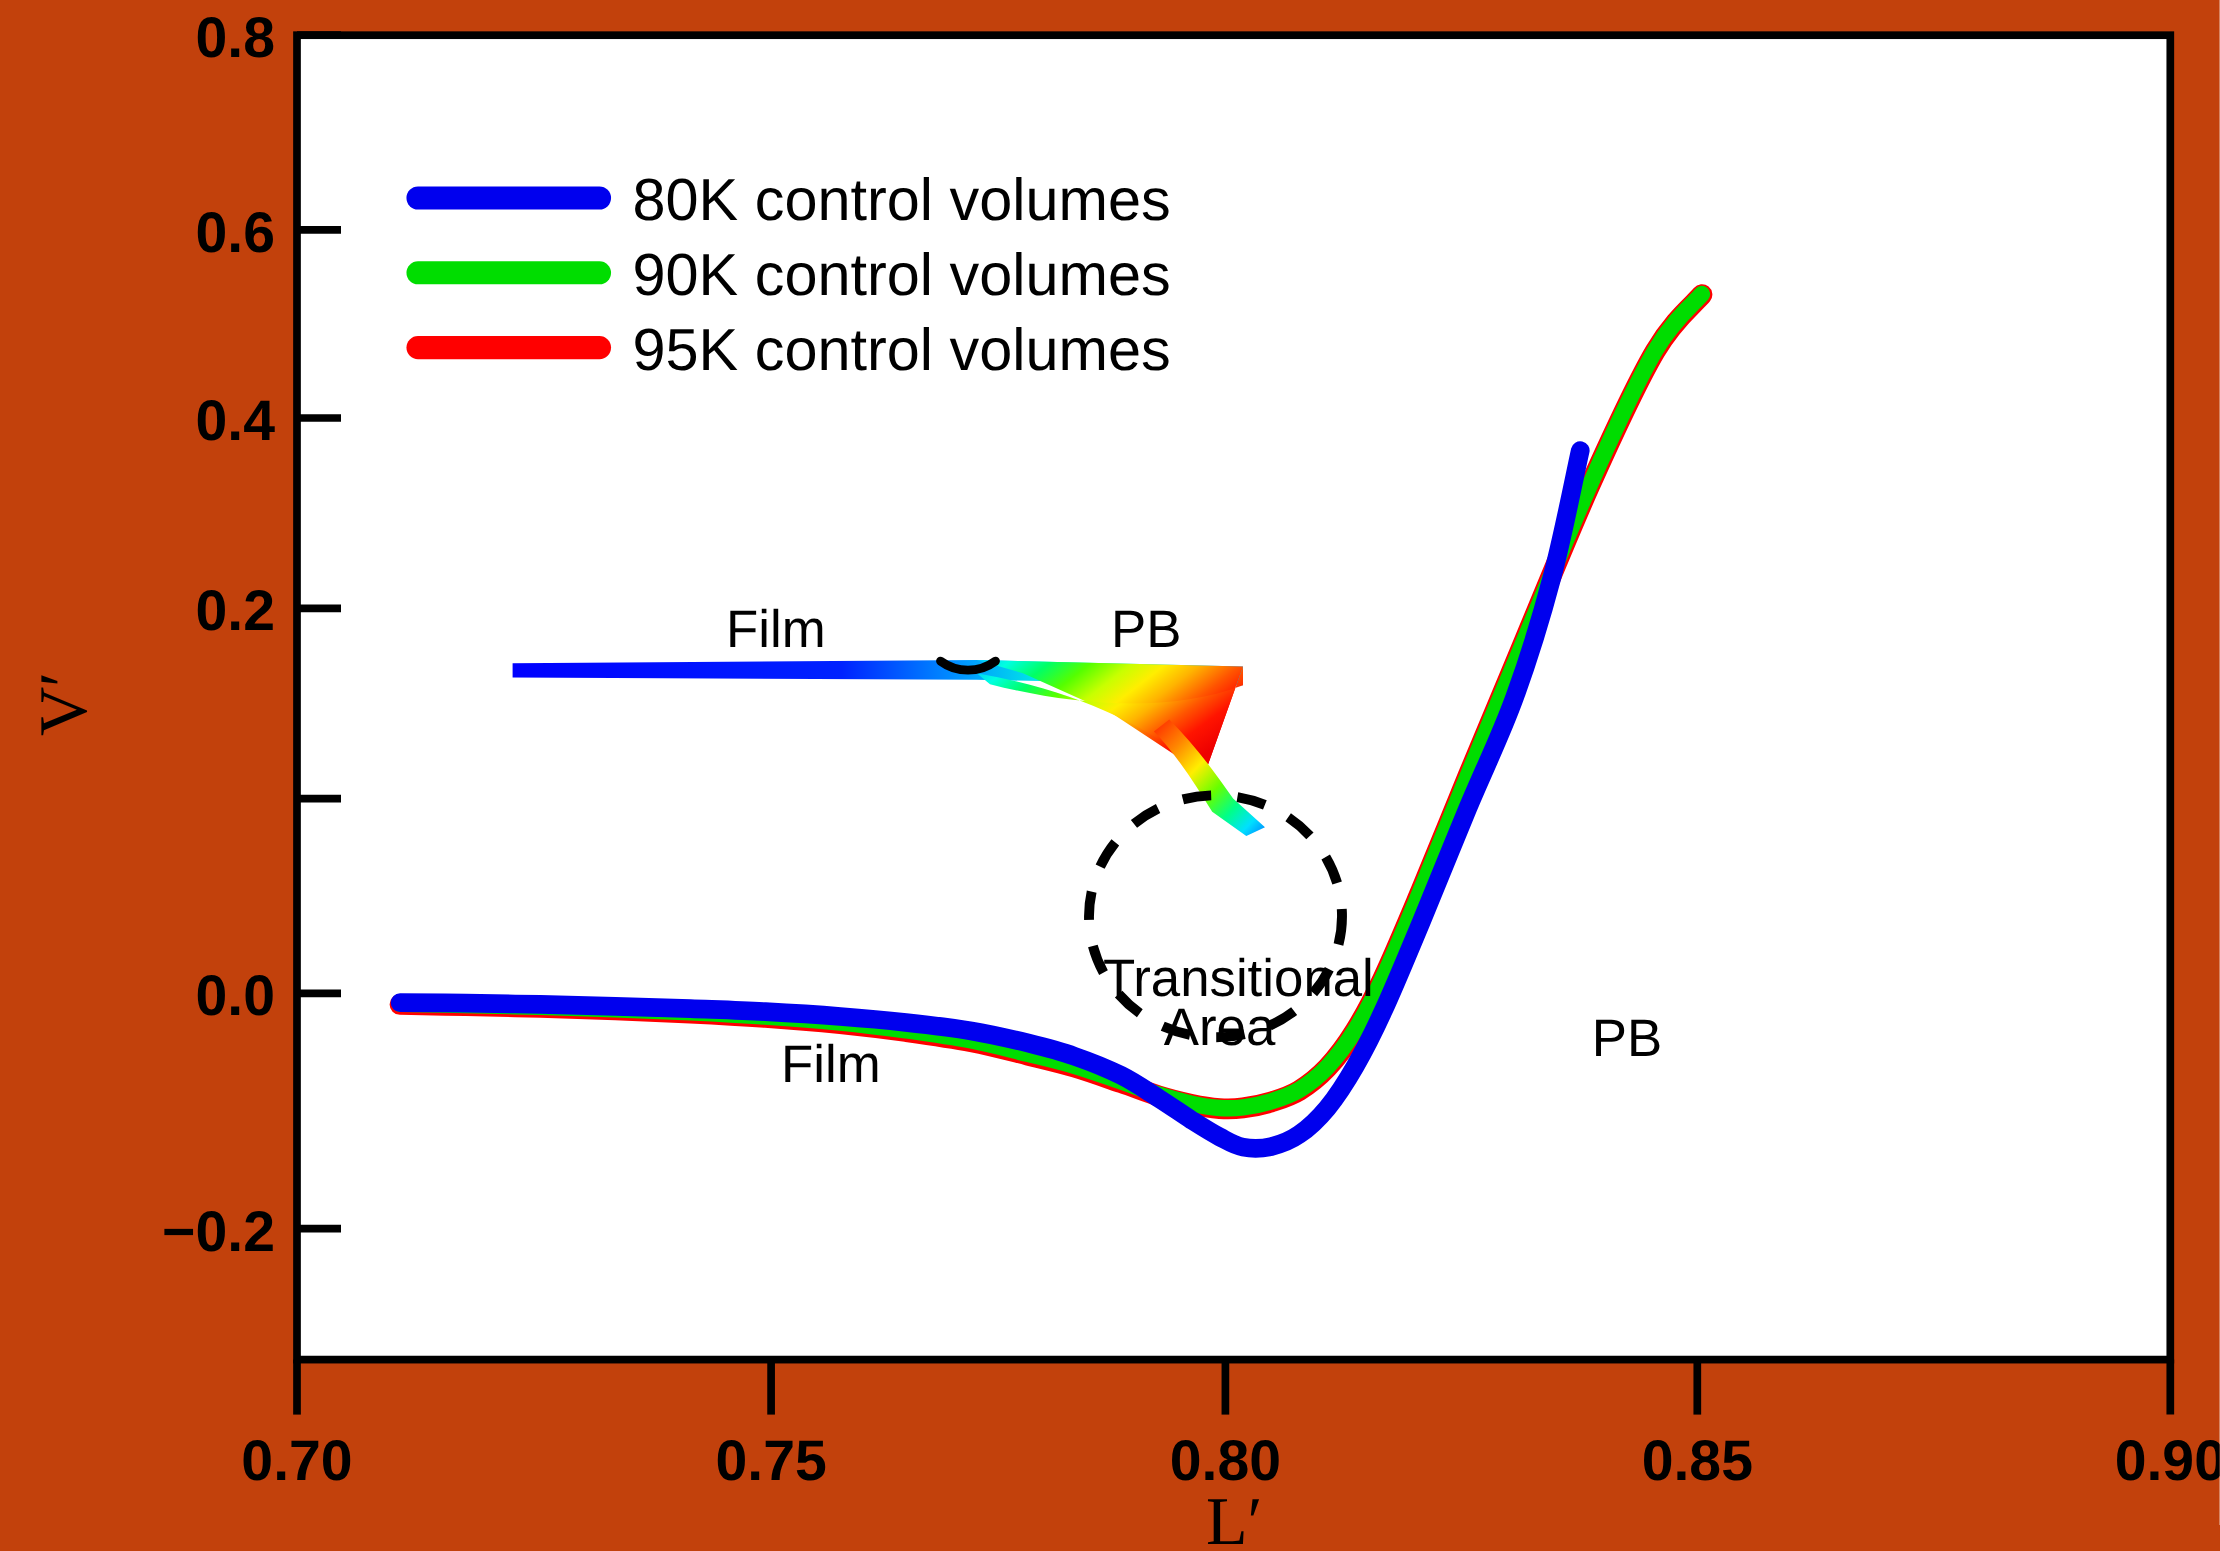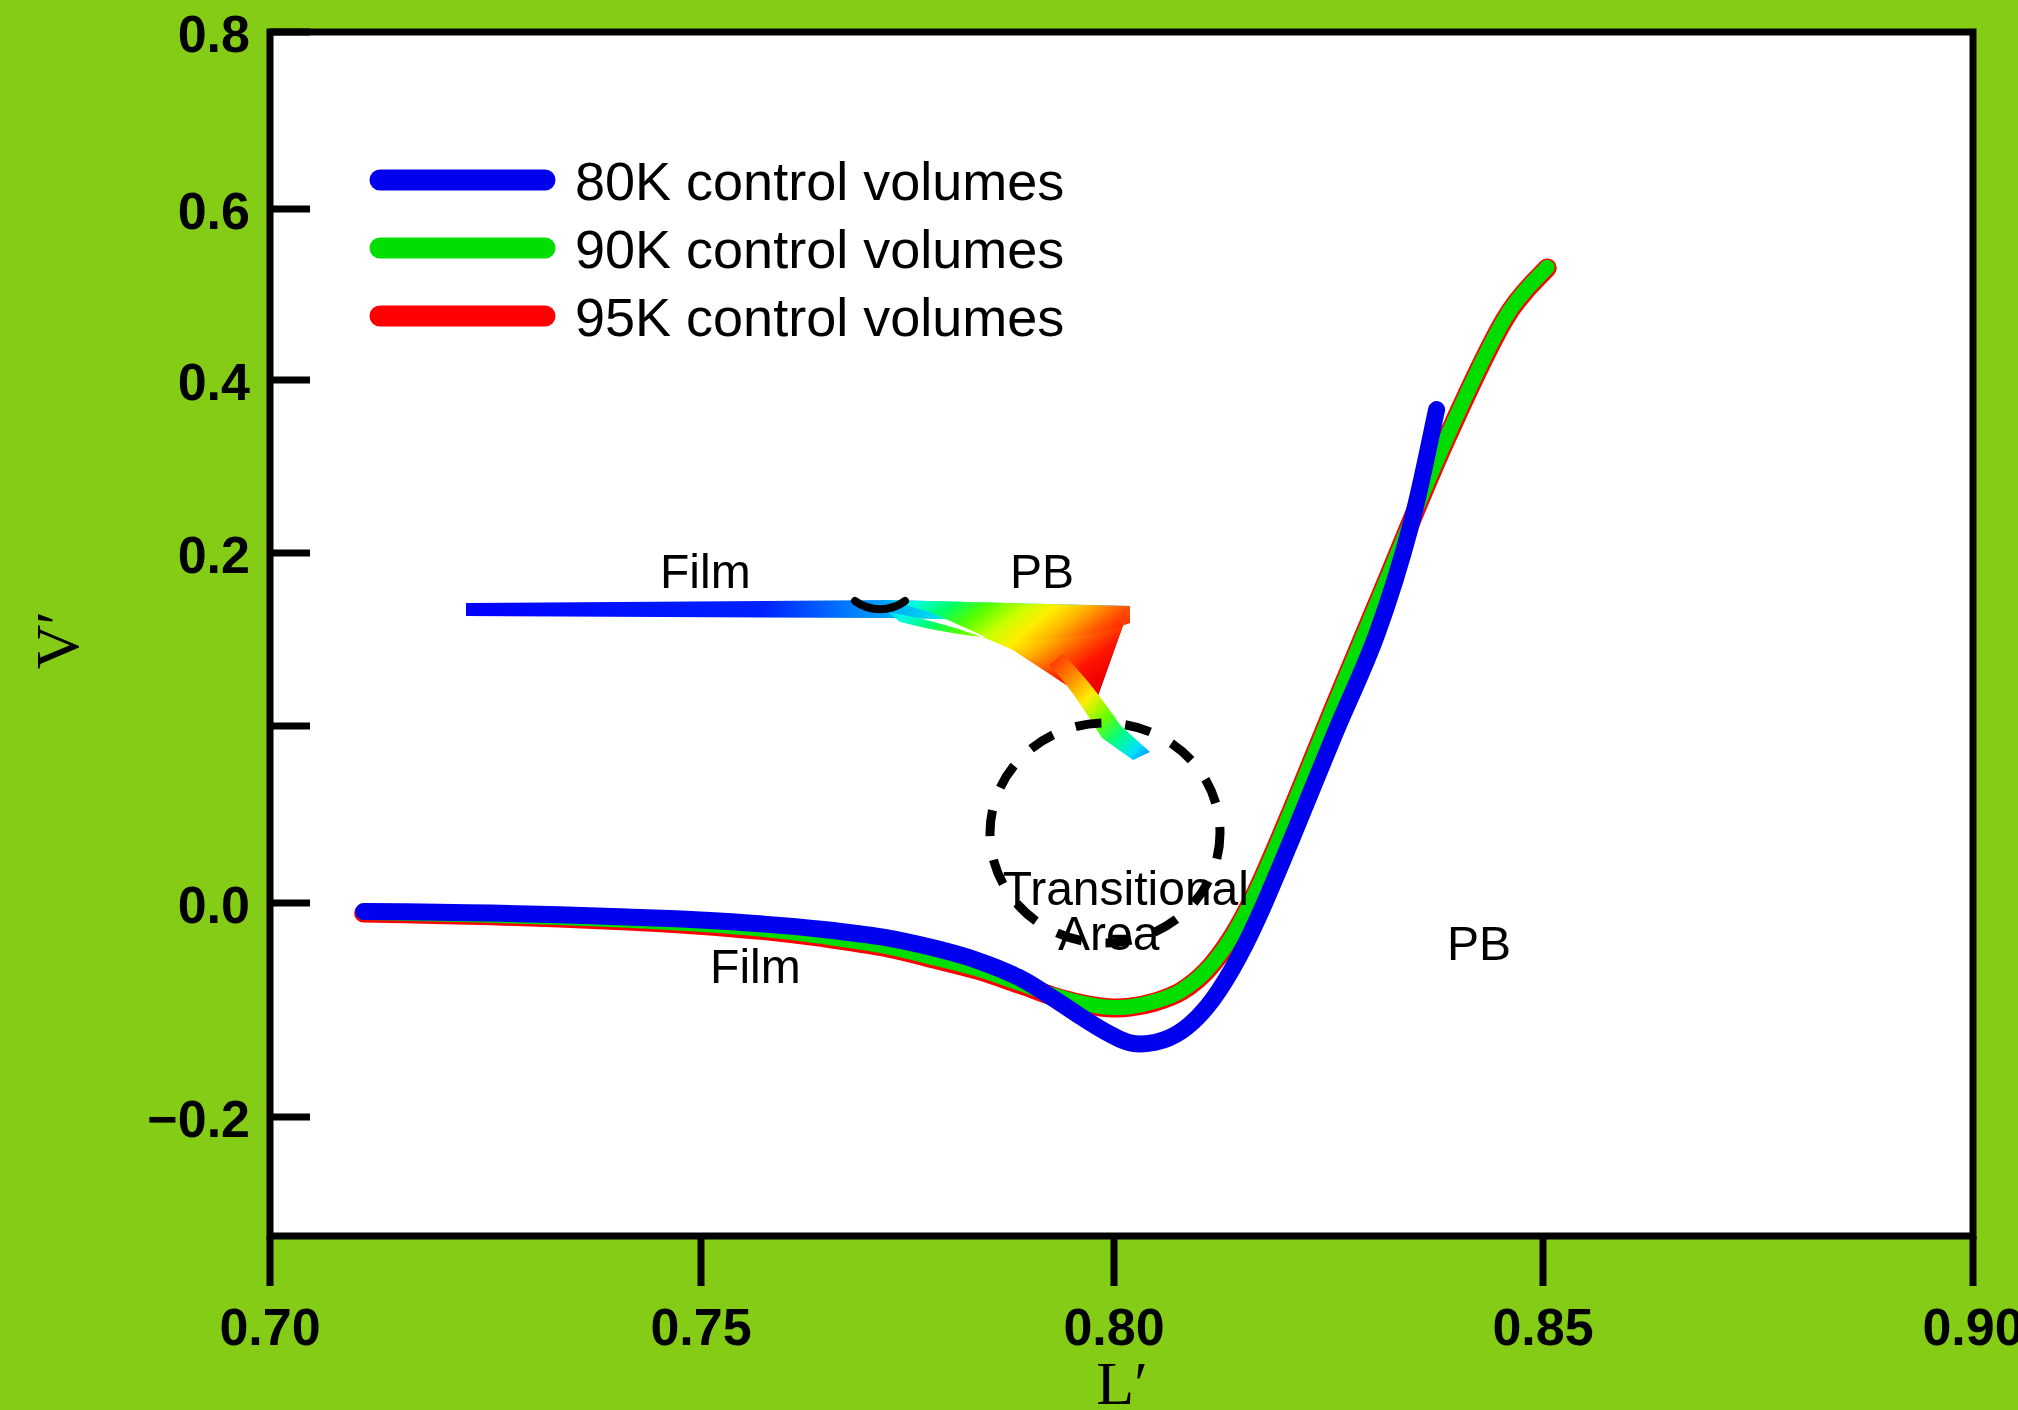--- a/index.html
+++ b/index.html
@@ -1,18 +1,18 @@
 <!DOCTYPE html>
 <html><head>
 <meta charset="utf-8">
 <style>
   html,body{margin:0;padding:0;background:#ffffff;}
   body{width:2018px;height:1410px;overflow:hidden;
        font-family:"Liberation Sans","DejaVu Sans",sans-serif;}
-  #root{position:relative;width:2018px;height:1410px;background:#84cc16;}
+  #root{position:relative;width:2018px;height:1410px;background:#c2410c;}
   svg{display:block;}
   .tick-label{font-family:"Liberation Sans","DejaVu Sans",sans-serif;
               font-weight:bold;font-size:52px;fill:#000;}
   .axis-title{font-family:"Liberation Serif","DejaVu Serif",serif;
               font-size:62px;fill:#000;}
   .legend-label{font-family:"Liberation Sans","DejaVu Sans",sans-serif;
                 font-size:54px;fill:#000;}
   .annot{font-family:"Liberation Sans","DejaVu Sans",sans-serif;
          font-size:48px;fill:#000;}
 </style>

